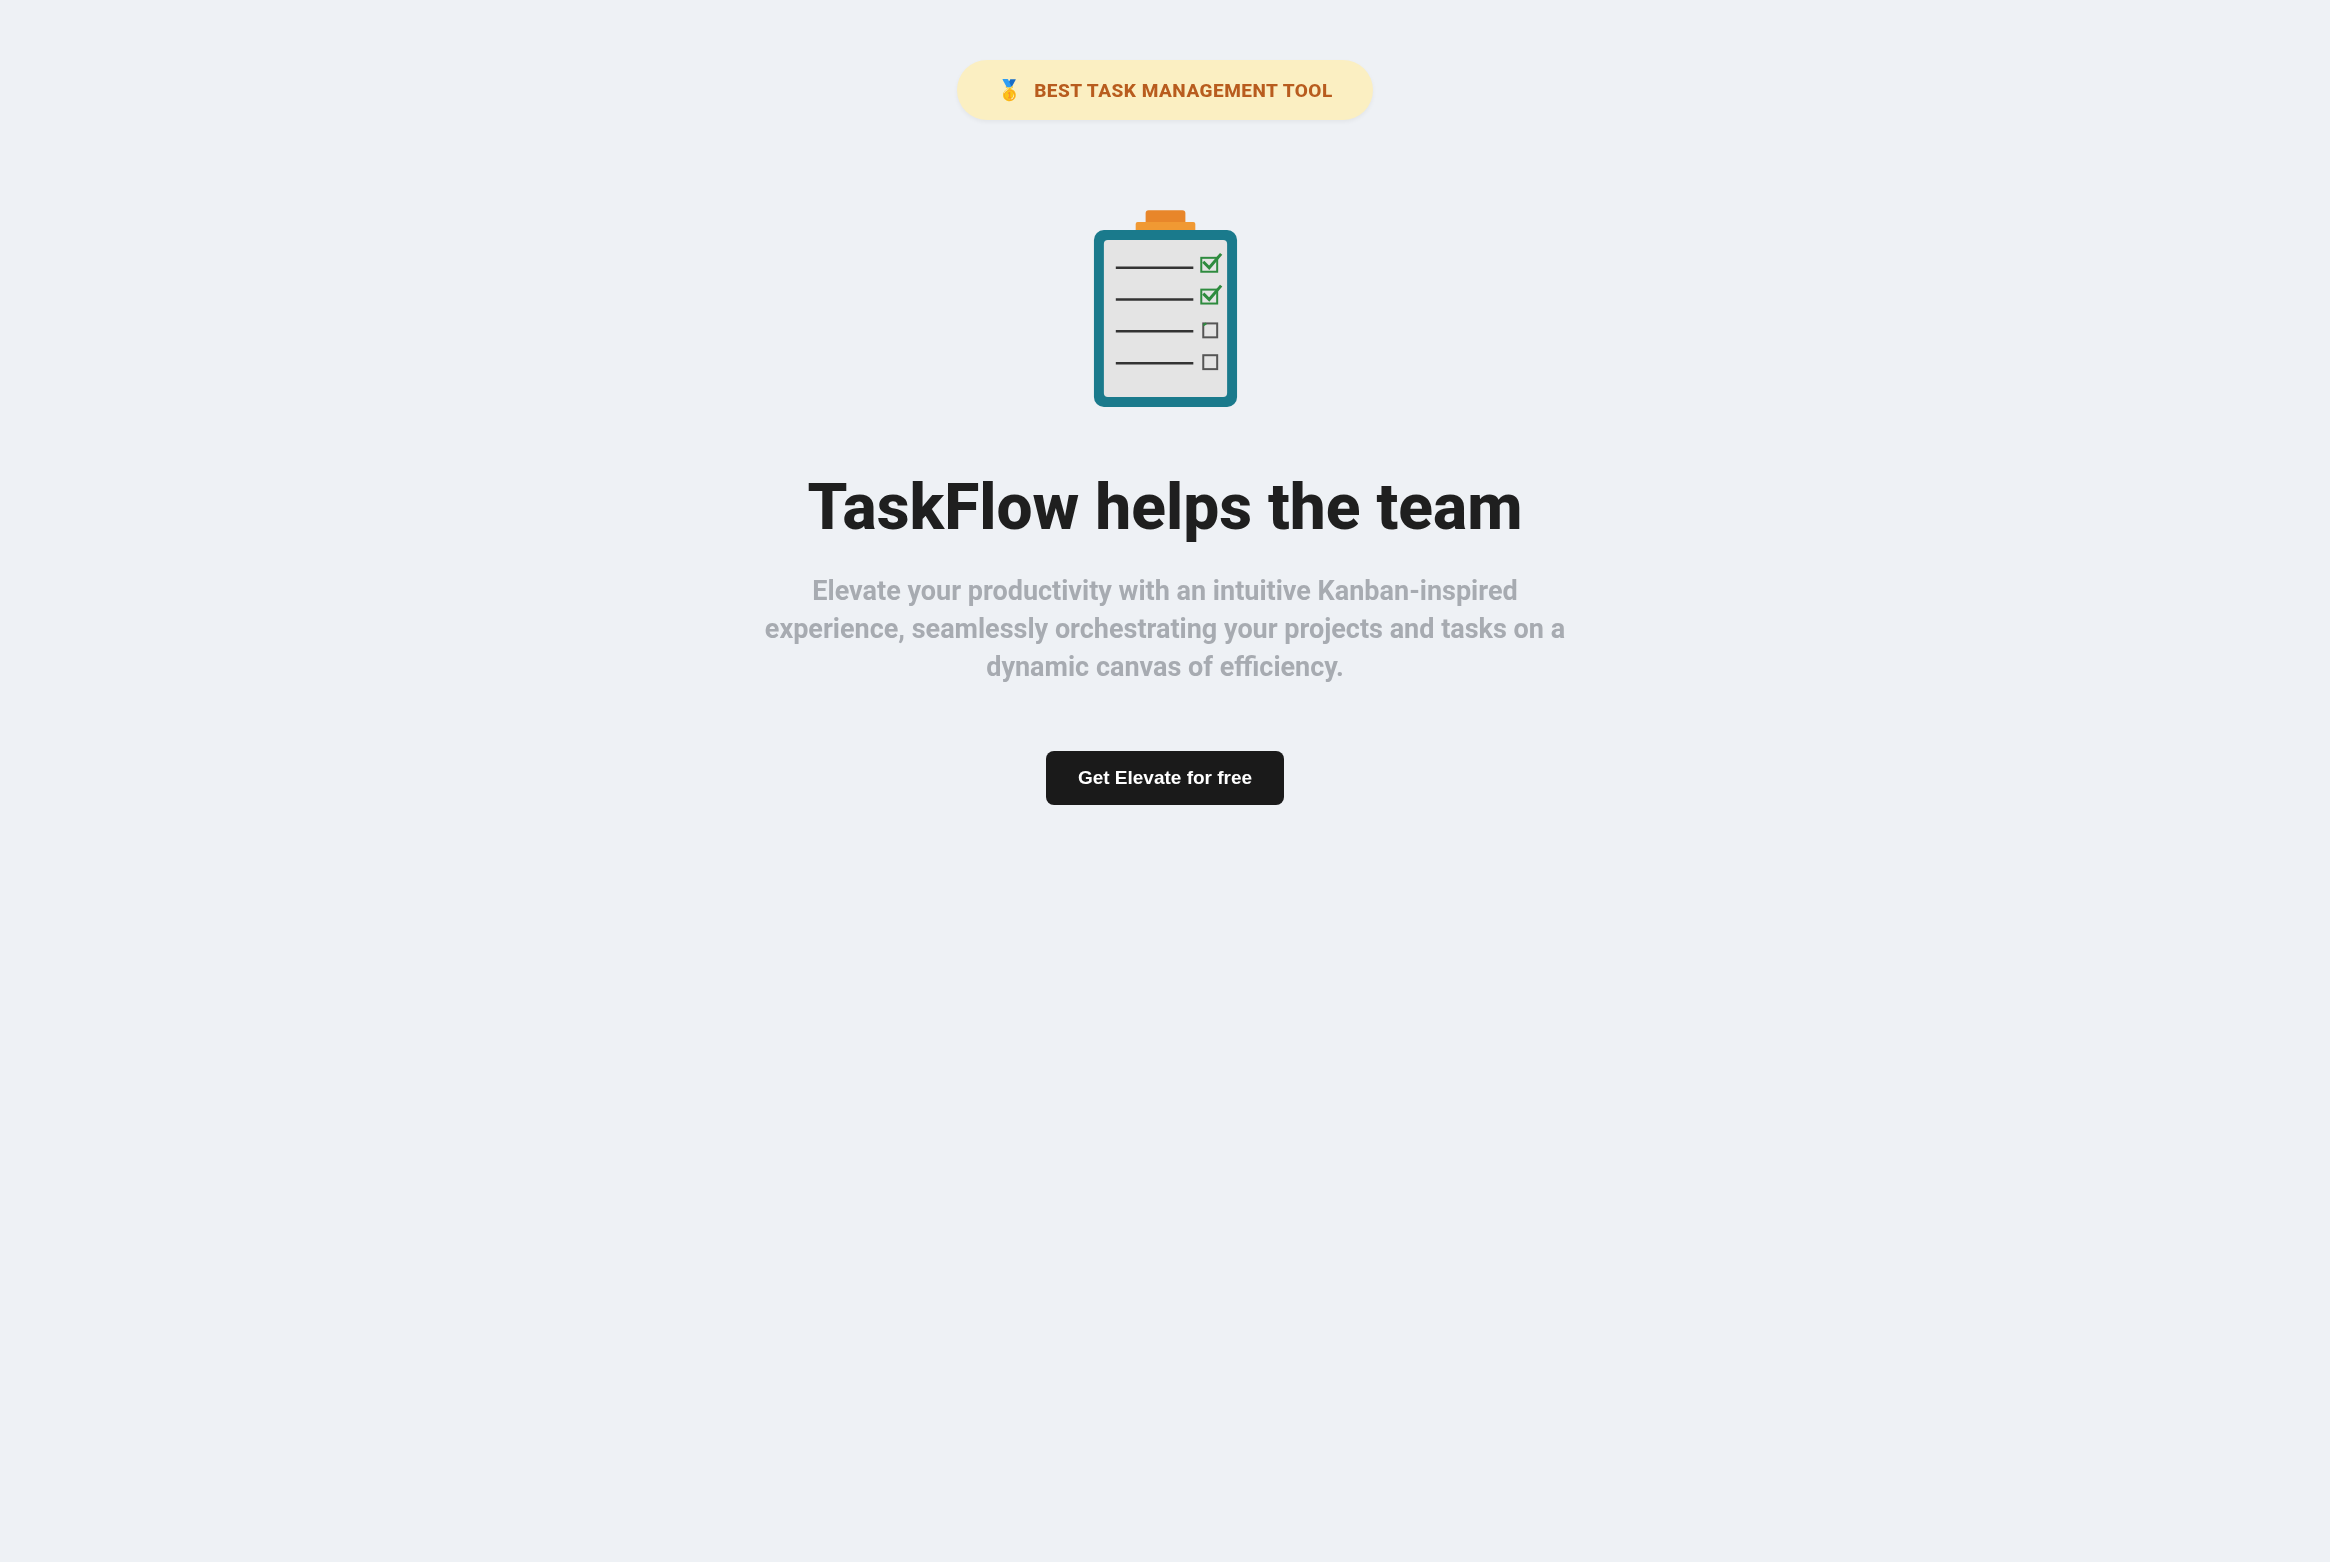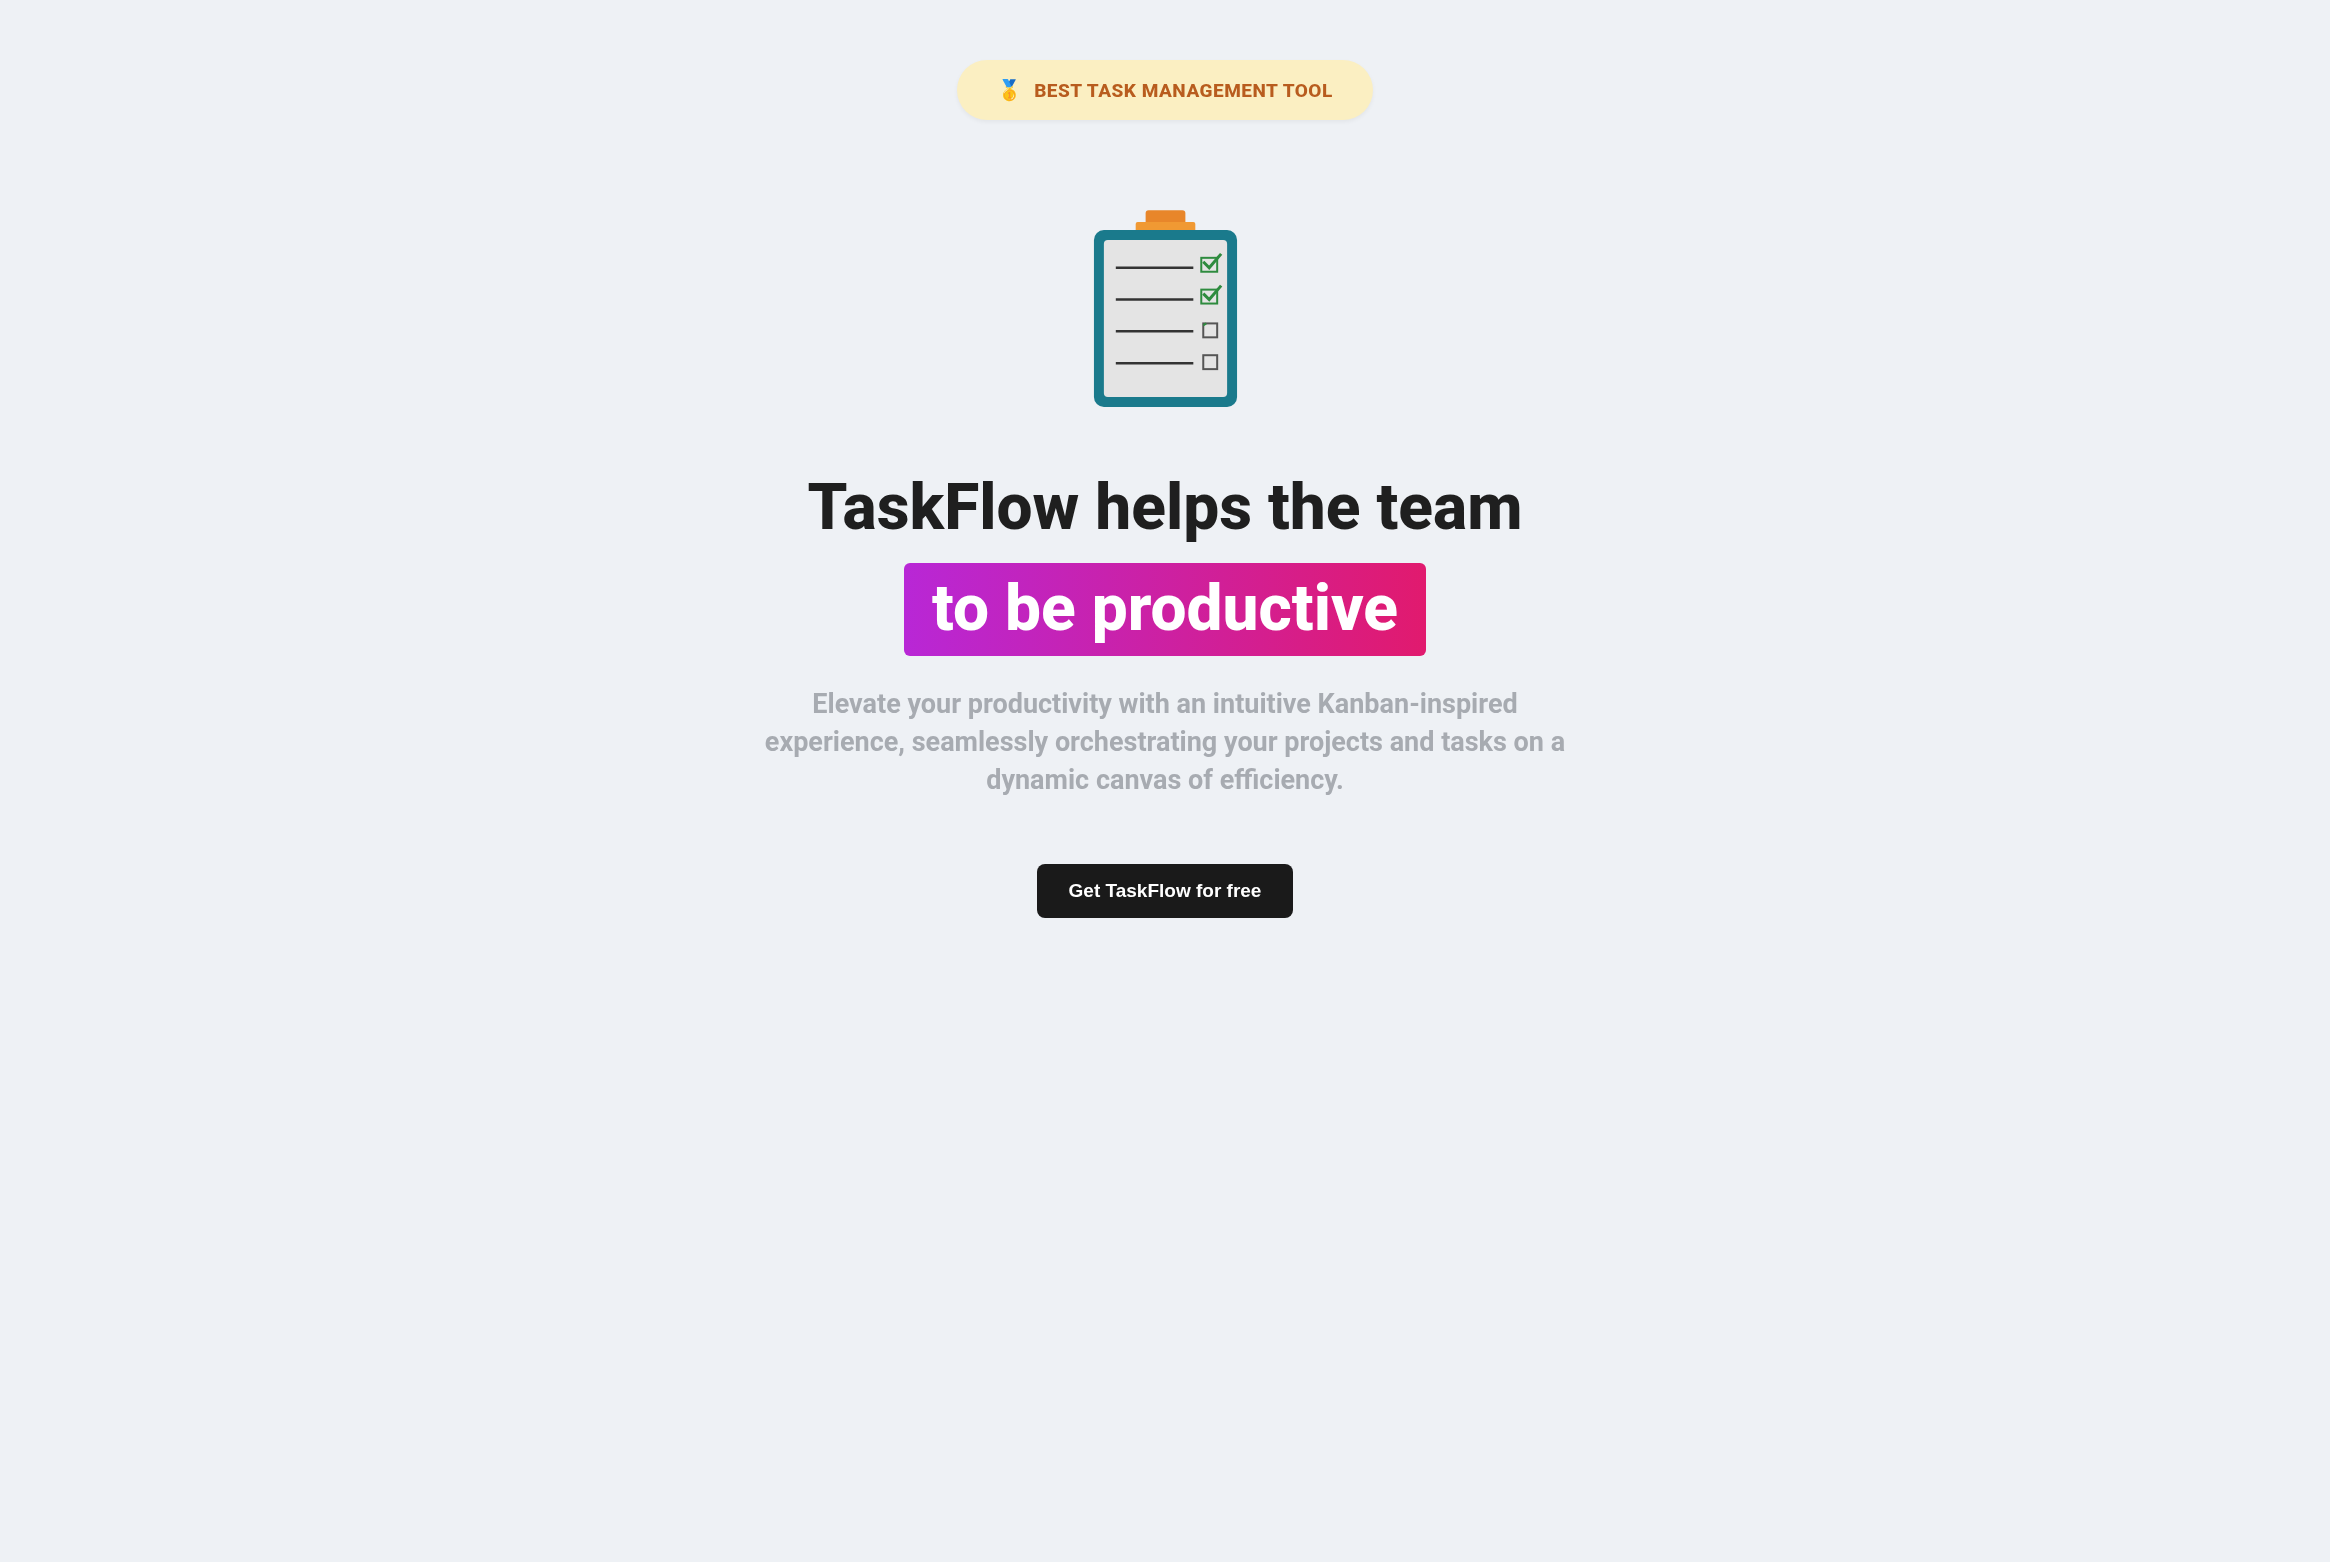--- a/index.html
+++ b/index.html
@@ -113,21 +113,18 @@
     <rect x="118" y="114" width="14" height="14" stroke="#555" stroke-width="2" fill="none"></rect>
     <path d="M 118 116 L 121 114" stroke="#2e8b3e" stroke-width="2" fill="none"></path>
 
     <line x1="30" y1="154" x2="108" y2="154" stroke="#333" stroke-width="2.5"></line>
     <rect x="118" y="146" width="14" height="14" stroke="#555" stroke-width="2" fill="none"></rect>
   </svg>
 </div>
 
 <div class="headline">
   <div class="headline-line1">TaskFlow helps the team</div>
-  <div class="headline-line2-wrapper">
-    <span class="headline-line2">to be productive</span>
-  </div>
 </div>
 
 <p class="subtitle">Elevate your productivity with an intuitive Kanban-inspired experience, seamlessly orchestrating your projects and tasks on a dynamic canvas of efficiency.</p>
 
-<button class="cta-button">Get TaskFlow for free</button>
+<button class="cta-button">Get Elevate for free</button>
 
 
 </body></html>

